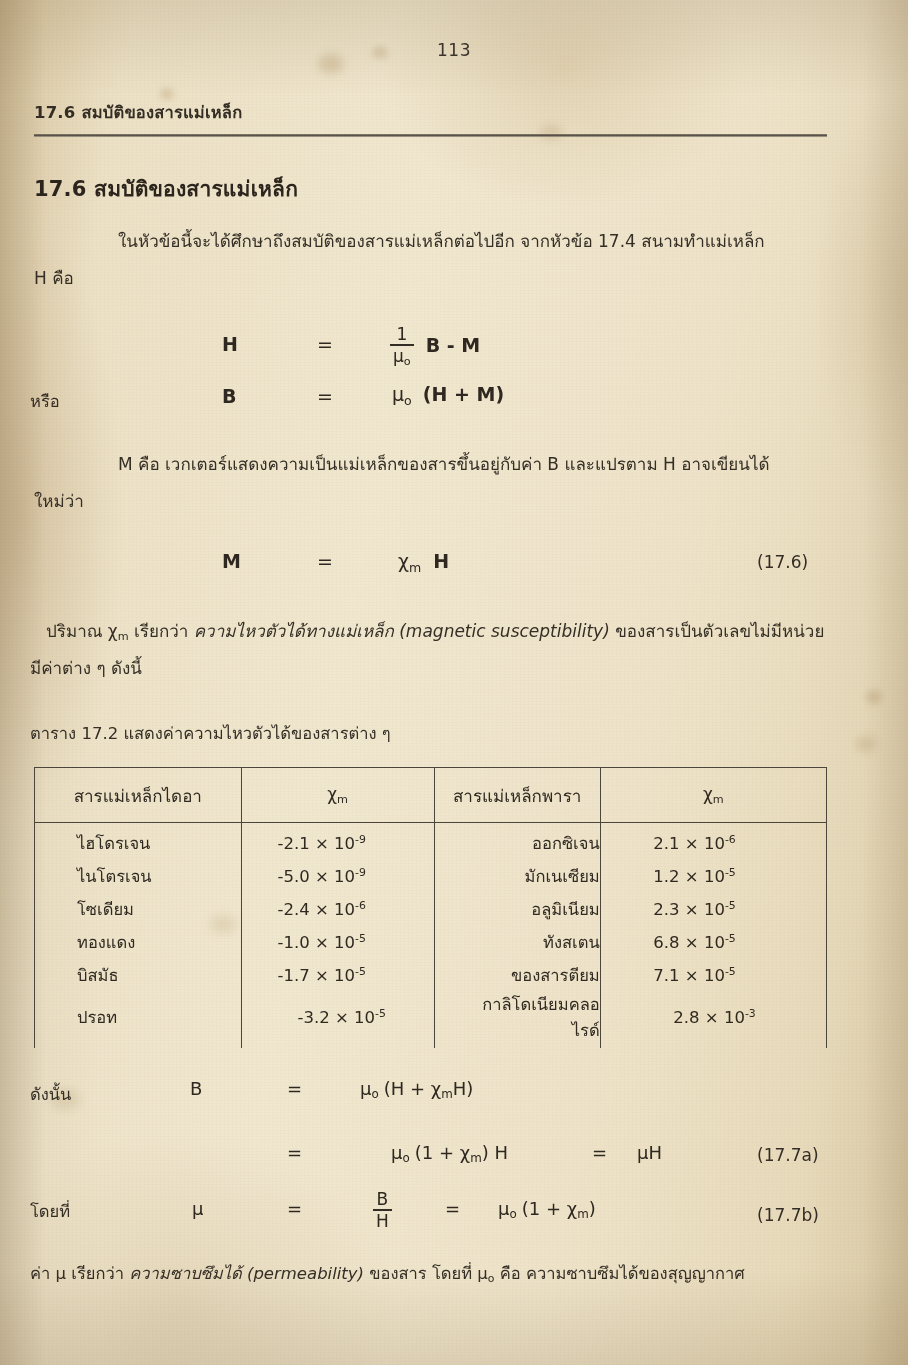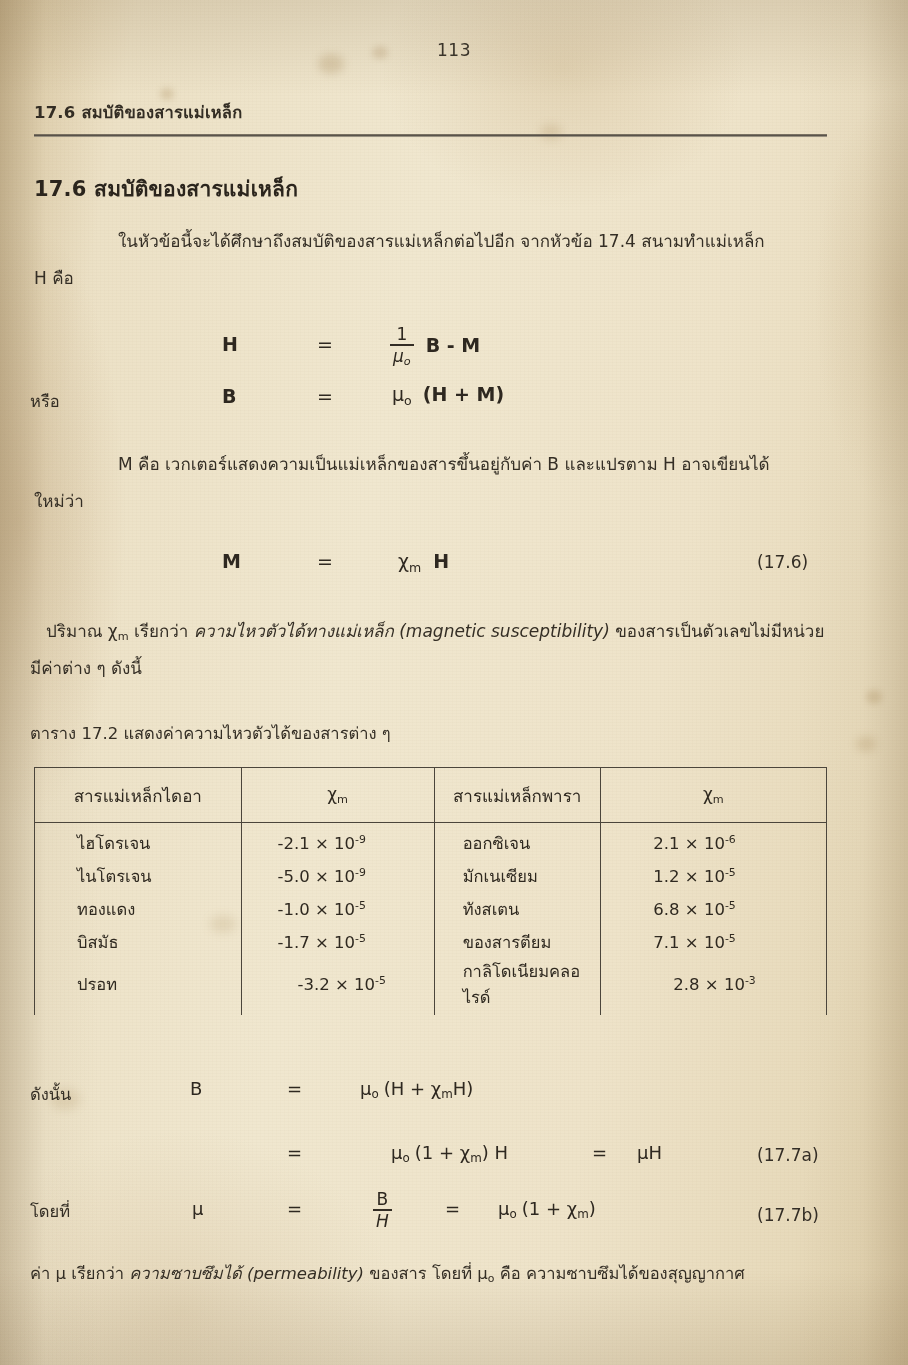--- a/index.html
+++ b/index.html
@@ -92,21 +92,21 @@
 
   
   .eqline { position: absolute; font-size: 19px; color: #2e2820; }
   .eqlabel { position: absolute; font-size: 16.5px; color: #342e25; }
   .eq-sym { font-weight: 700; }
   .tagnum { position: absolute; font-size: 17px; color: #332d25; }
 
   .frac { display: inline-block; vertical-align: middle; text-align: center; line-height: 1.08; }
   .frac .num { display: block; font-size: 17px; padding: 0 3px; }
   .frac .bar { display: block; height: 1.6px; background: #332d25; margin: 1px 0; }
-  .frac .den { display: block; font-size: 17px; padding: 0 3px; font-style: italic; }
+  .frac .den { display: block; font-size: 17px; padding: 0 3px; }
 
   sub  { font-size: .66em; vertical-align: -0.28em; }
   sup  { font-size: .66em; vertical-align: 0.52em; }
   .mu  { font-family: "DejaVu Sans", sans-serif; }
 
   
   .tbl {
     position: absolute;
     top: 767px; left: 34px;
     width: 793px;
@@ -122,21 +122,21 @@
   .tbl thead th {
     height: 54px;
     text-align: center;
     font-size: 17px;
   }
   .tbl tbody td { height: 33px; border-top: none; border-bottom: none; }
   .tbl tbody tr:first-child td { padding-top: 3px; }
   .tbl tbody tr:last-child td  { padding-bottom: 5px; padding-left: 40px; }
   .c-name { text-align: left;   padding-left: 42px !important; }
   .c-val  { text-align: center; }
-  .c-name2{ text-align: left;   padding-left: 28px !important; }
+  .c-name2{ text-align: right;   padding-left: 28px !important; }
   .valnum { display: inline-block; min-width: 120px; text-align: left; }
 </style>
 </head>
 <body>
 
 <div class="page">
 
   <div class="grain"></div>
   <div class="spot" style="left:318px; top:54px; width:26px; height:20px; background:rgba(150,112,58,0.22); filter:blur(4px);"></div>
   <div class="spot" style="left:372px; top:46px; width:16px; height:13px; background:rgba(150,112,58,0.20); filter:blur(3px);"></div>
@@ -218,20 +218,26 @@
           <td class="c-name2">ออกซิเจน</td>
           <td class="c-val"><span class="valnum"><span>2.1 × 10</span><sup>-6</sup></span></td>
         </tr>
         <tr>
           <td class="c-name">ไนโตรเจน</td>
           <td class="c-val"><span class="valnum"><span>-5.0 × 10</span><sup>-9</sup></span></td>
           <td class="c-name2">มักเนเซียม</td>
           <td class="c-val"><span class="valnum"><span>1.2 × 10</span><sup>-5</sup></span></td>
         </tr>
         <tr>
+          <td class="c-name">โซเดียม</td>
+          <td class="c-val"><span class="valnum"><span>-2.4 × 10</span><sup>-6</sup></span></td>
+          <td class="c-name2">อลูมิเนียม</td>
+          <td class="c-val"><span class="valnum"><span>2.3 × 10</span><sup>-5</sup></span></td>
+        </tr>
+        <tr>
           <td class="c-name">ทองแดง</td>
           <td class="c-val"><span class="valnum"><span>-1.0 × 10</span><sup>-5</sup></span></td>
           <td class="c-name2">ทังสเตน</td>
           <td class="c-val"><span class="valnum"><span>6.8 × 10</span><sup>-5</sup></span></td>
         </tr>
         <tr>
           <td class="c-name">บิสมัธ</td>
           <td class="c-val"><span class="valnum"><span>-1.7 × 10</span><sup>-5</sup></span></td>
           <td class="c-name2">ของสารตียม</td>
           <td class="c-val"><span class="valnum"><span>7.1 × 10</span><sup>-5</sup></span></td>

